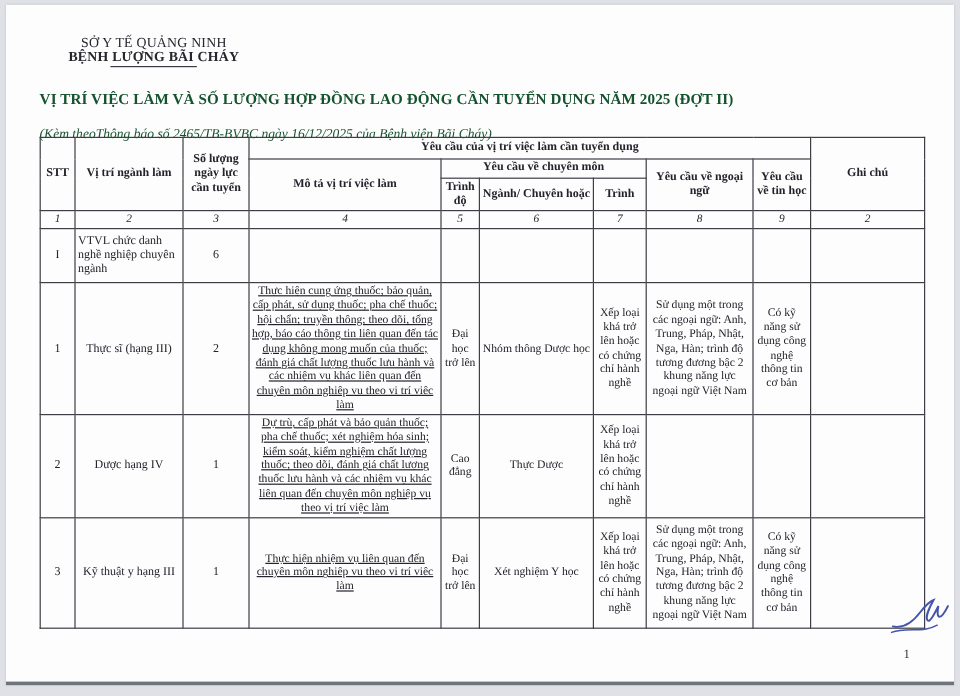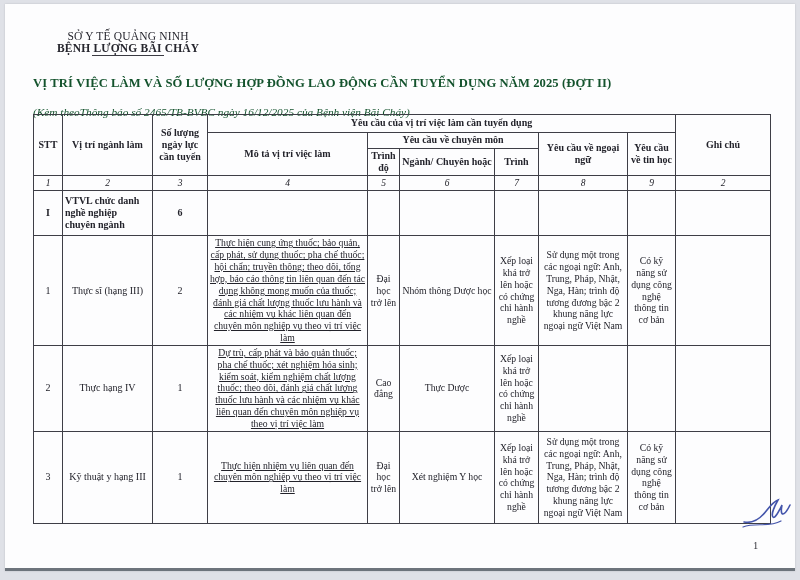--- a/index.html
+++ b/index.html
@@ -35,21 +35,21 @@
     padding:1px 2px;
     vertical-align:middle;text-align:center;
     line-height:1.22;
     overflow:hidden;
   }
   table.main th{font-weight:bold;font-size:10px;}
   tr.hrow-a th{height:15px;}
   tr.hrow-b th{height:13px;}
   tr.hrow-c th{height:23px;}
   tr.numrow td{height:12px;font-style:italic;font-size:9.5px;}
-  tr.grouprow td{height:42px;font-weight:bold;}
+  tr.grouprow td{height:42px;font-weight:normal;}
   tr.r1 td{height:94px;}
   tr.r2 td{height:83px;}
   tr.r3 td{height:89px;}
   td.al, tr.grouprow td.al{text-align:left;}
   td.desc{font-size:9.7px;text-decoration:underline;}
   td.small{font-size:9.7px;}
   .page-number{position:absolute;left:748px;top:536px;font-size:10.5px;color:#33333b;}
   .signature{position:absolute;left:736px;top:494px;}
 </style>
 </head>
@@ -134,21 +134,21 @@
       <td class="small">Đại học trở lên</td>
       <td class="small">Nhóm thông Dược học</td>
       <td class="small">Xếp loại khá trở lên hoặc có chứng chỉ hành nghề</td>
       <td class="small">Sử dụng một trong các ngoại ngữ: Anh, Trung, Pháp, Nhật, Nga, Hàn; trình độ tương đương bậc 2 khung năng lực ngoại ngữ Việt Nam</td>
       <td class="small">Có kỹ năng sử dụng công nghệ thông tin cơ bản</td>
       <td></td>
     </tr>
 
     <tr class="r2">
       <td>2</td>
-      <td class="al">Thực hạng IV</td>
+      <td class="al">Dược hạng IV</td>
       <td>1</td>
       <td class="desc">Dự trù, cấp phát và bảo quản thuốc; pha chế thuốc; xét nghiệm hóa sinh; kiểm soát, kiểm nghiệm chất lượng thuốc; theo dõi, đánh giá chất lượng thuốc lưu hành và các nhiệm vụ khác liên quan đến chuyên môn nghiệp vụ theo vị trí việc làm</td>
       <td class="small">Cao đẳng</td>
       <td class="small">Thực Dược</td>
       <td class="small">Xếp loại khá trở lên hoặc có chứng chỉ hành nghề</td>
       <td class="small"></td>
       <td class="small"></td>
       <td></td>
     </tr>
 

